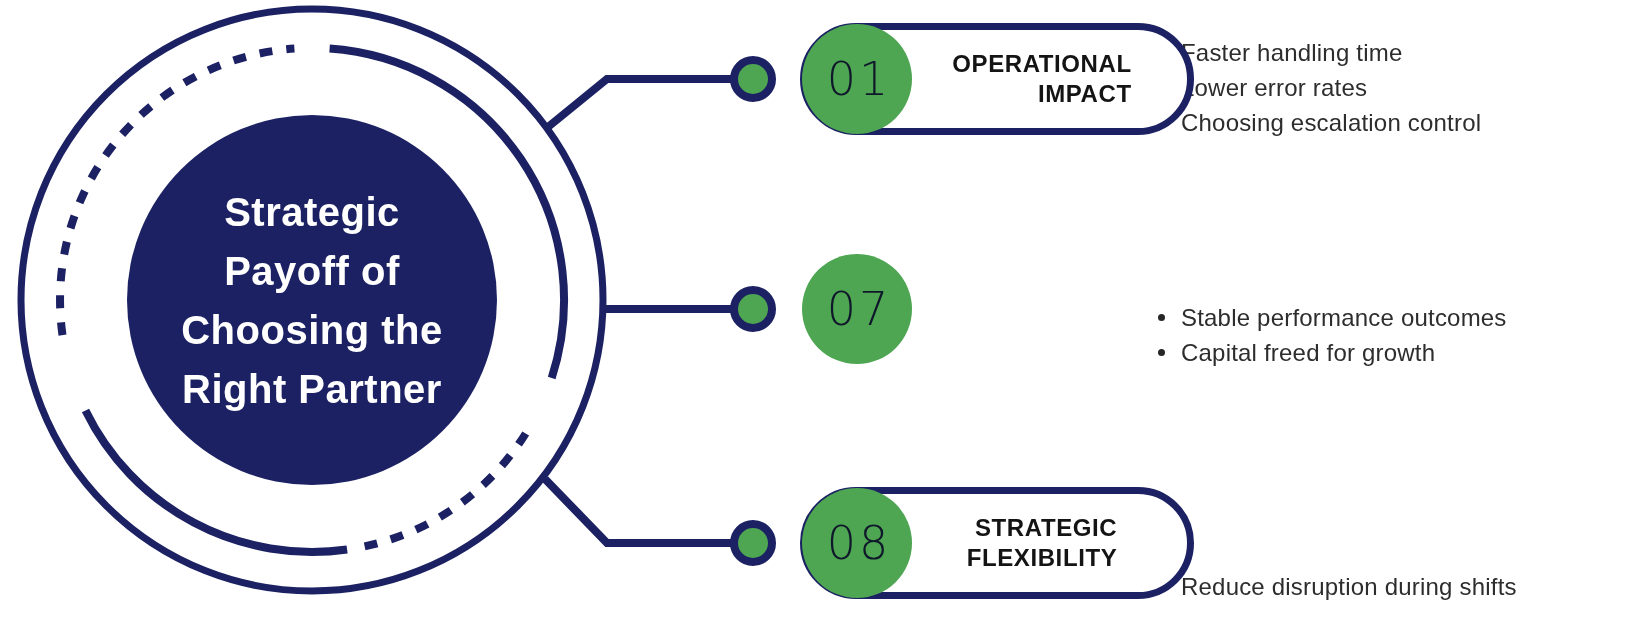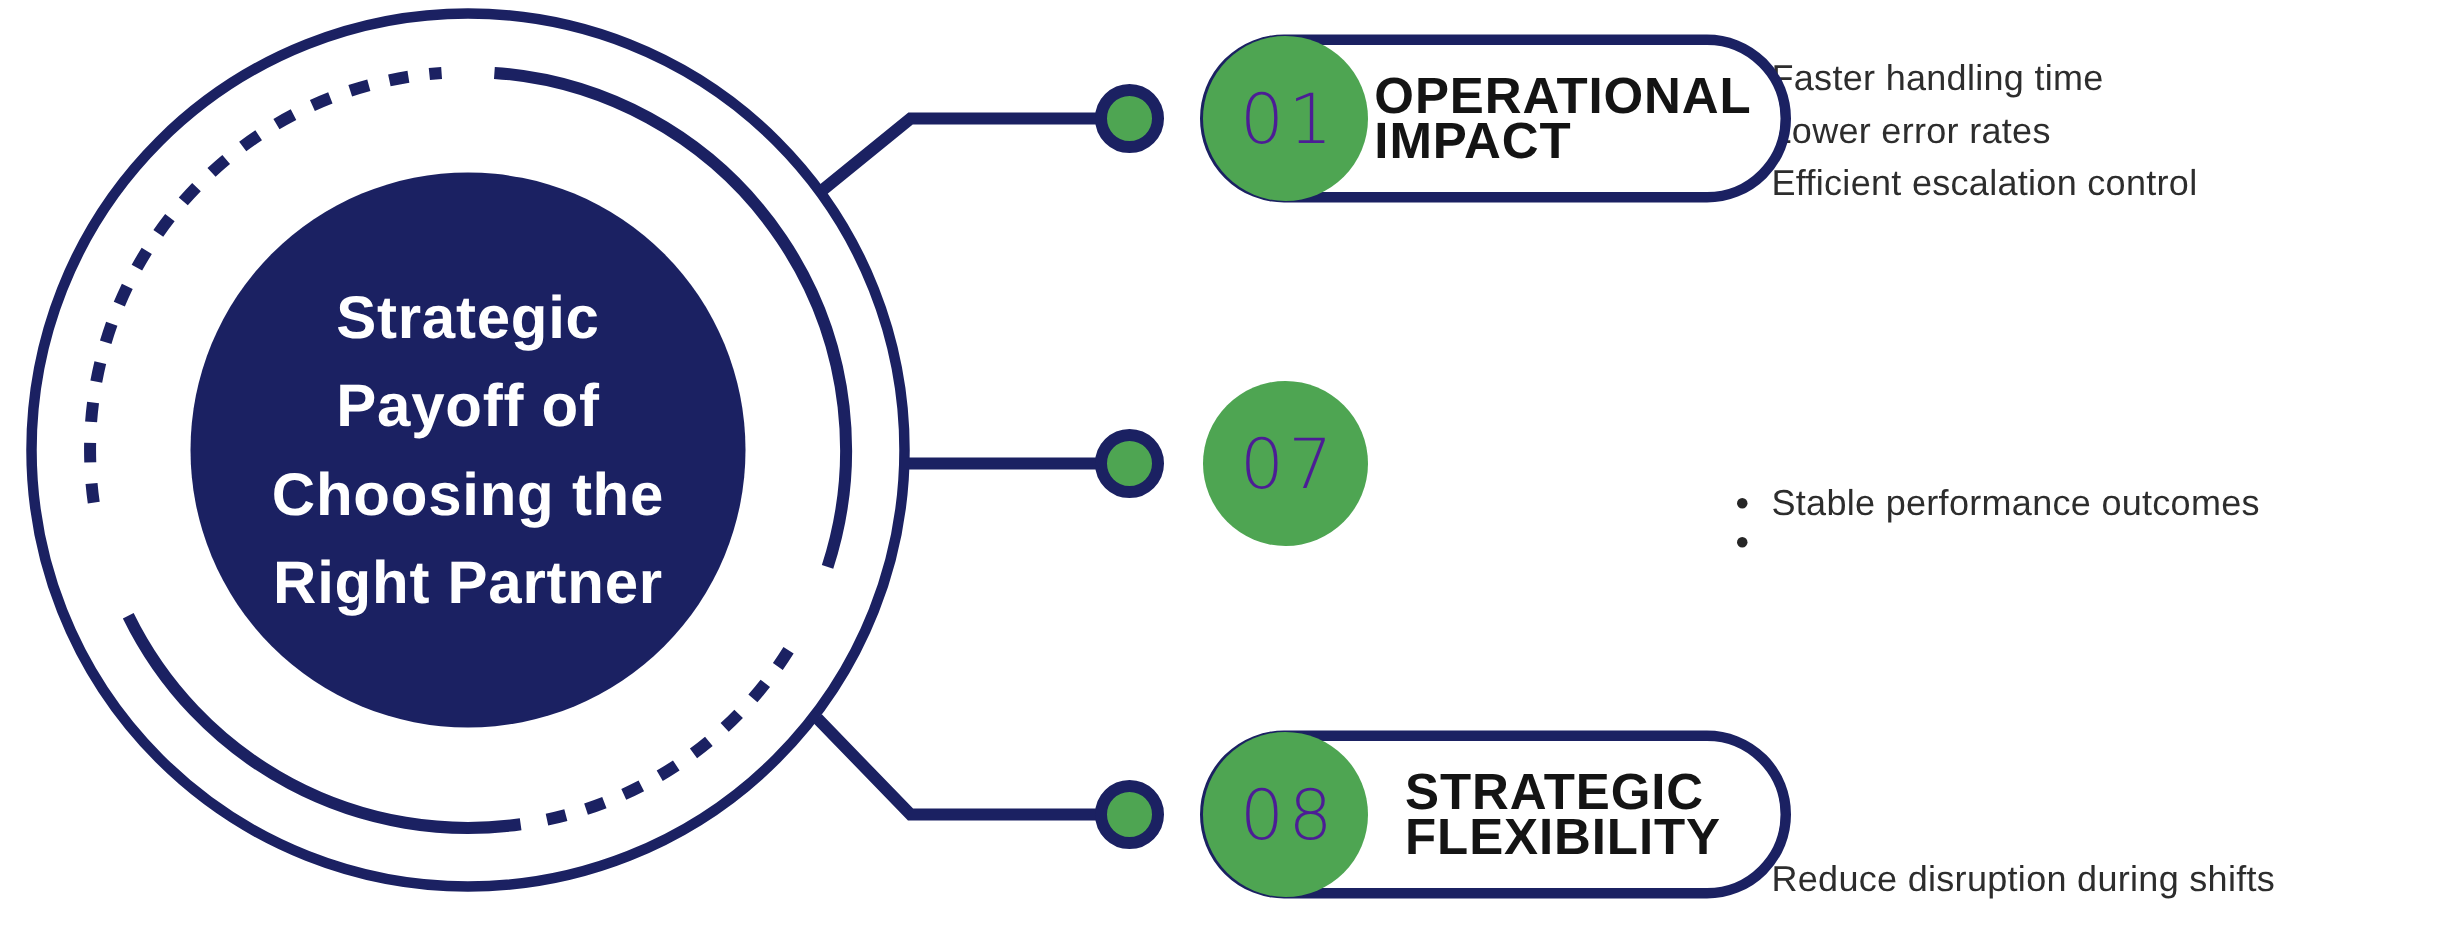--- a/index.html
+++ b/index.html
@@ -27,28 +27,28 @@
   .row.r1{top:23px;}
   .row.r2{top:253px;}
   .row.r3{top:487px;}
   .pill{
     position:absolute;left:800px;top:0;width:394px;height:112px;
     background:var(--white);border:7px solid var(--navy);border-radius:58px;
     display:flex;align-items:center;justify-content:center;
     padding-left:112px;padding-right:22px;z-index:1;
   }
   .pill-label{
-    font-weight:bold;font-size:34px;line-height:30px;color:var(--heading-text);
-    text-align:left;white-space:pre-line;letter-spacing:0.6px;
+    font-weight:bold;font-size:24px;line-height:30px;color:var(--heading-text);
+    text-align:right;white-space:pre-line;letter-spacing:0.6px;
   }
   .num-circle{
     position:absolute;left:802px;top:1px;width:110px;height:110px;
     border-radius:50%;background:var(--green);z-index:2;
     display:flex;align-items:center;justify-content:center;
-    color:#4c1d95;font-size:46px;font-weight:300;letter-spacing:3px;
+    color:#0f172a;font-size:46px;font-weight:300;letter-spacing:3px;
     padding-left:4px;font-family:"DejaVu Sans",sans-serif;
   }
   ul.bullets{
     position:absolute;left:1158px;top:0;height:112px;list-style:none;
     display:flex;flex-direction:column;justify-content:flex-end;gap:10px;
   }
   ul.bullets li{display:flex;align-items:center;}
   .bullet-dot{
     width:7px;height:7px;border-radius:50%;background:#262626;
     margin-right:16px;flex:none;
@@ -101,34 +101,35 @@
       <li>
           <span class="bullet-dot"></span>
           <span class="bullet-text">Faster handling time</span>
         </li>
       <li>
           <span class="bullet-dot"></span>
           <span class="bullet-text">Lower error rates</span>
         </li>
       <li>
           <span class="bullet-dot"></span>
-          <span class="bullet-text">Efficient escalation control</span>
+          <span class="bullet-text">Choosing escalation control</span>
         </li>
     </ul>
   </div>
 
   <div class="row r2">
     <div class="num-circle">07</div>
     <ul class="bullets">
       <li>
           <span class="bullet-dot"></span>
           <span class="bullet-text">Stable performance outcomes</span>
         </li>
       <li>
           <span class="bullet-dot"></span>
+          <span class="bullet-text">Capital freed for growth</span>
         </li>
     </ul>
   </div>
 
   <div class="row r3">
     <div class="pill">
       <div class="pill-label">STRATEGIC
 FLEXIBILITY</div>
     </div>
     <div class="num-circle">08</div>

